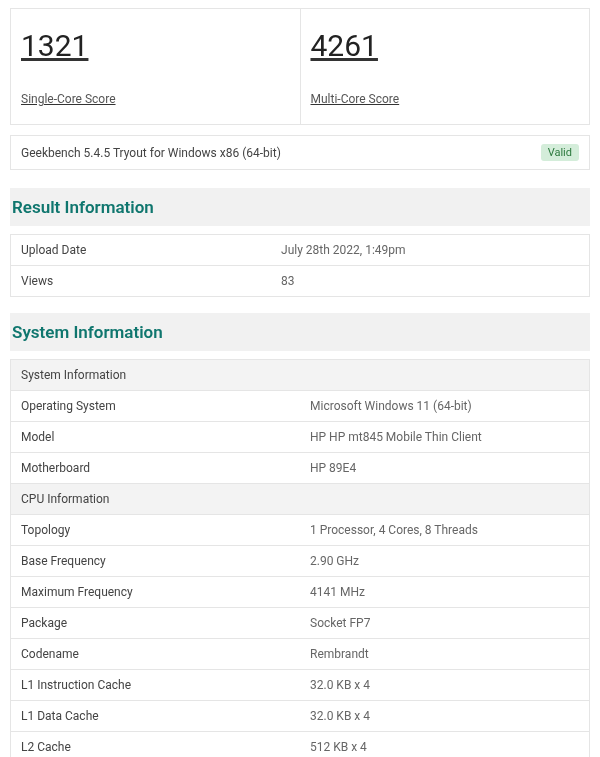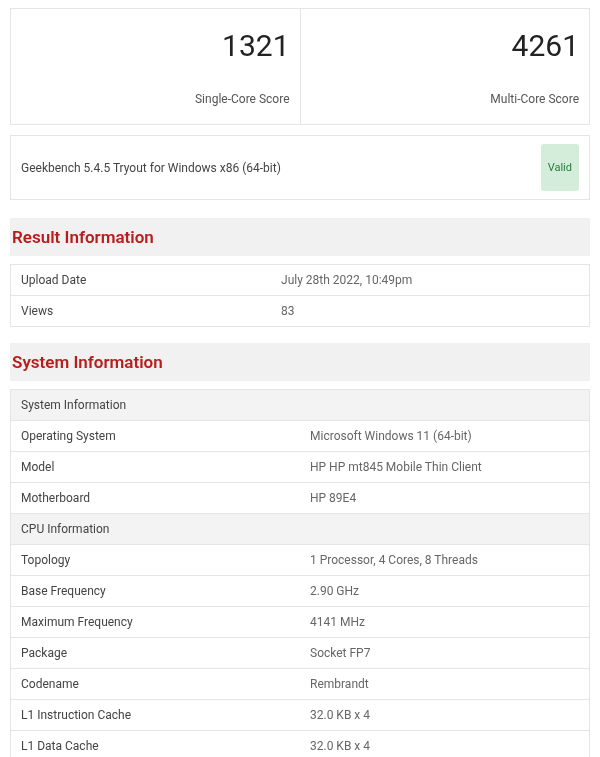--- a/index.html
+++ b/index.html
@@ -14,22 +14,23 @@
     background: #fff;
     padding: 8px 10px;
   }
   .scores-row {
     display: flex;
     border: 1px solid #e5e5e5;
     margin-bottom: 10px;
   }
   .score-cell {
     flex: 1;
-    text-align: right;
+    text-align: left;
     padding: 20px 10px 18px;
+    text-decoration: underline;
   }
   .score-cell + .score-cell {
     border-left: 1px solid #e5e5e5;
   }
   .score-value {
     font-size: 30px;
     font-weight: 400;
     color: #222;
     line-height: 1.1;
     margin-bottom: 4px;
@@ -48,27 +49,27 @@
     margin-bottom: 18px;
   }
   .version-text {
     font-size: 12px;
     color: #444;
   }
   .badge-valid {
     background: #d4edda;
     color: #2d7a3f;
     font-size: 11px;
-    padding: 17px 7px;
+    padding: 2px 7px;
     border-radius: 3px;
   }
   .section-title {
     font-size: 17px;
     font-weight: 600;
-    color: #b91c1c;
+    color: #0f766e;
     background: #f1f1f1;
     padding: 9px 10px 9px 2px;
     margin-bottom: 8px;
   }
   .info-table {
     width: 100%;
     border: 1px solid #e5e5e5;
     border-collapse: collapse;
     margin-bottom: 16px;
     table-layout: fixed;
@@ -120,21 +121,21 @@
   <div class="version-row">
     <span class="version-text">Geekbench 5.4.5 Tryout for Windows x86 (64-bit)</span>
     <span class="badge-valid">Valid</span>
   </div>
 
   <div class="section-title">Result Information</div>
   <table class="info-table">
     <tbody>
         <tr>
       <td class="label">Upload Date</td>
-      <td class="value">July 28th 2022, 10:49pm</td>
+      <td class="value">July 28th 2022, 1:49pm</td>
     </tr>
     <tr>
       <td class="label">Views</td>
       <td class="value">83</td>
     </tr>
   </tbody>
     </table>
 
   <div class="section-title">System Information</div>
   <table class="info-table last-table">

